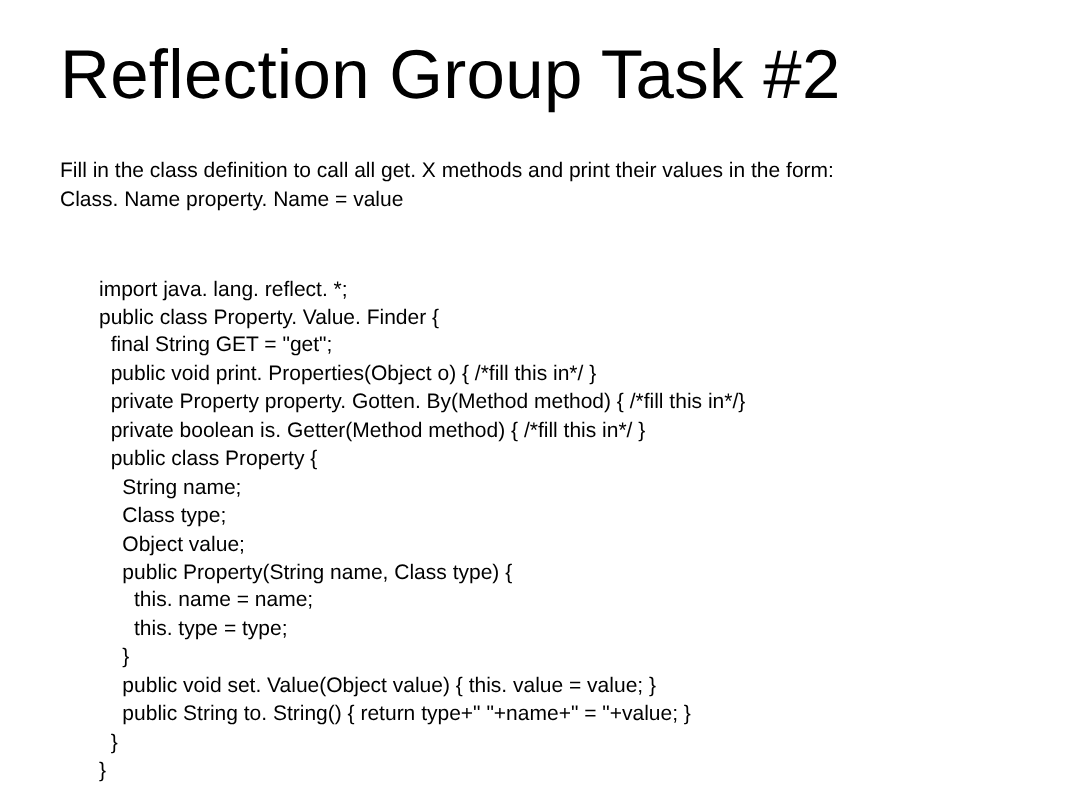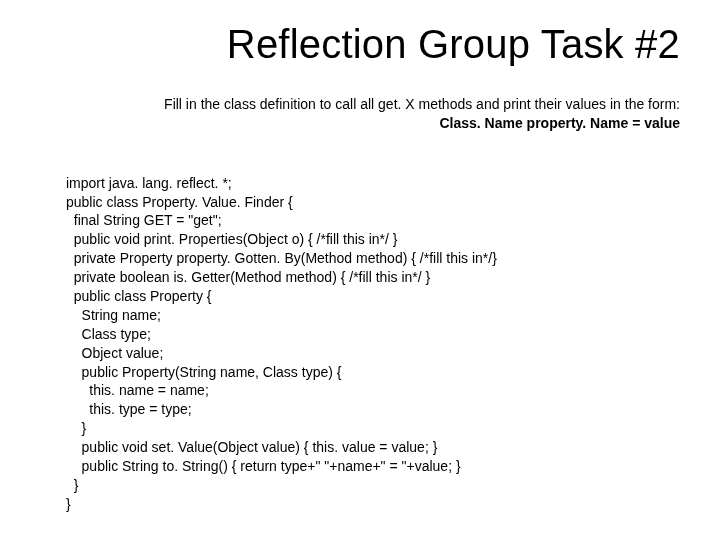--- a/index.html
+++ b/index.html
@@ -11,34 +11,33 @@
     font-family: Arial, Helvetica, sans-serif;
     color: #000;
   }
   .slide {
     box-sizing: border-box;
     width: 720px;
     height: 540px;
     padding: 18px 40px 20px 40px;
   }
   .title {
-    font-size: 40px;
+    font-size: 46px;
     font-weight: 400;
-    text-align: right;
+    text-align: left;
     margin: 4px 0 28px 0;
     letter-spacing: 0.2px;
   }
   .prompt {
     font-size: 14px;
     line-height: 1.35;
     margin-bottom: 22px;
-    text-align: right;
   }
   .prompt .bold {
-    font-weight: 700;
+    font-weight: 400;
   }
   .code {
     font-size: 14px;
     line-height: 1.35;
     white-space: pre;
     font-family: Arial, Helvetica, sans-serif;
     margin-left: 26px;
   }
 </style>
 </head>

